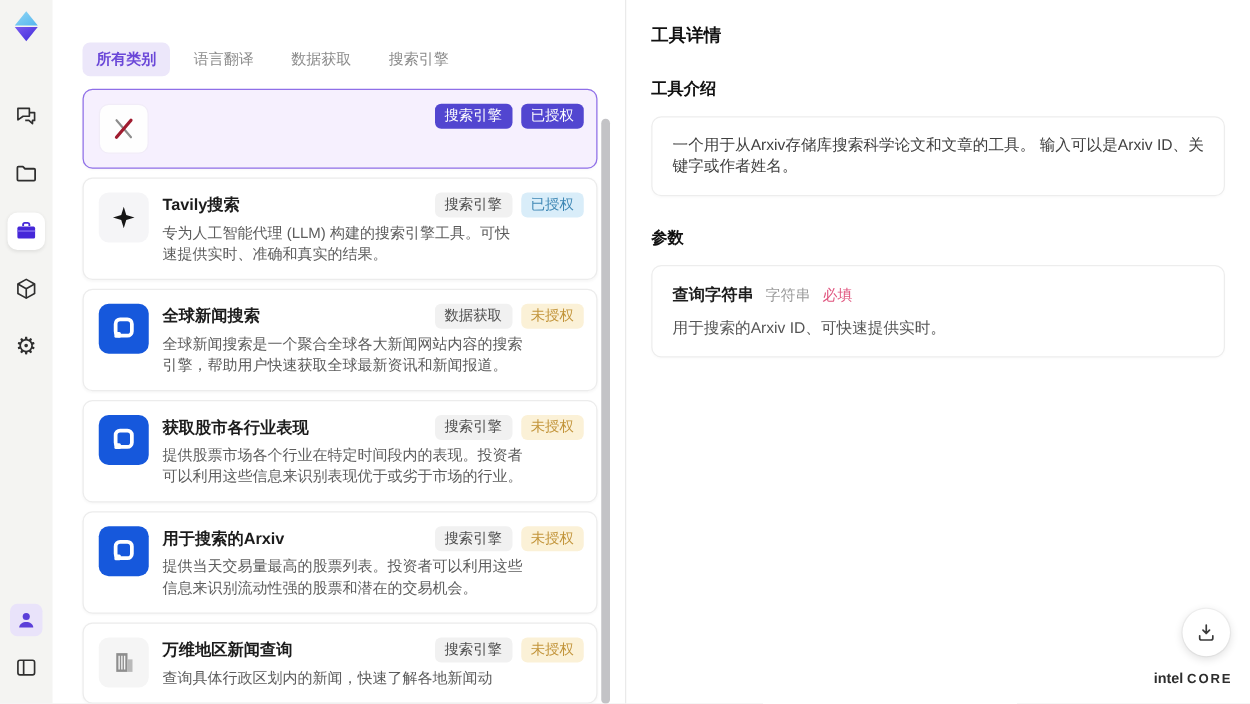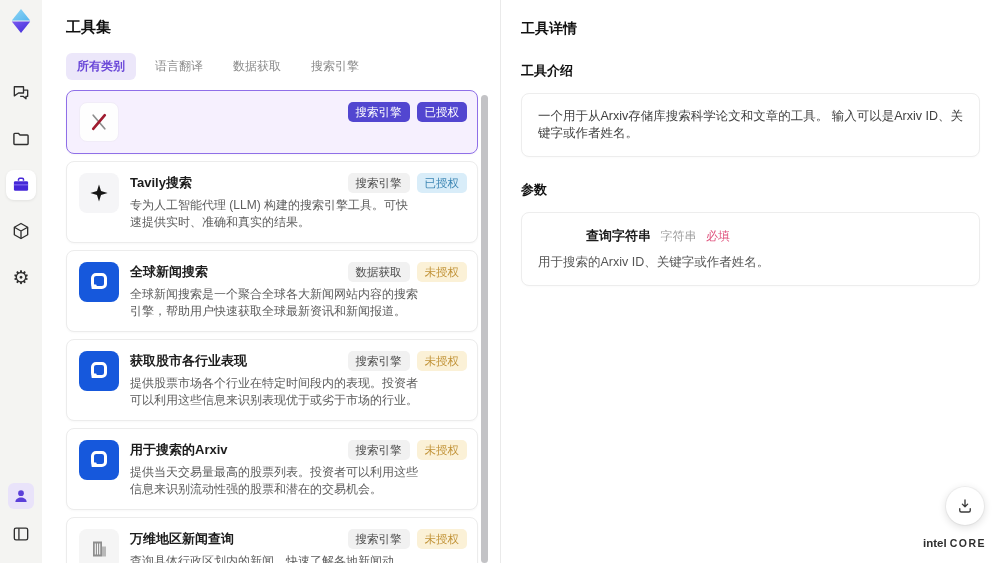--- a/index.html
+++ b/index.html
@@ -41,21 +41,21 @@
   .badge.gray  { background:#f1f1f1; color:#4c4c4c; }
   .badge.blue  { background:#d9edf9; color:#3e87b4; }
   .badge.amber { background:#fbf1d7; color:#c2943a; }
   .v-scrollbar { position:absolute; right:12px; top:95px; width:7px; height:468px; background:#c3c3c6; border-radius:4px; }
 
   
   .detail-panel { flex:1; border-left:1px solid #eaeaea; padding:20px 20px 0 20px; position:relative; }
   .detail-title { font-size:14px; font-weight:700; color:#111; }
   .section-h { font-size:13px; font-weight:700; color:#111; margin:24px 0 13px; }
   .detail-card { border:1px solid #ededed; border-radius:8px; background:#fff; padding:14px 16px; font-size:12.5px; color:#3f3f3f; box-shadow:0 1px 2px rgba(0,0,0,.02); }
-  .param-name { font-size:13px; font-weight:700; color:#1c1c1c;margin-left:48px; }
+  .param-name { font-size:13px; font-weight:700; color:#1c1c1c; }
   .param-type { font-size:12px; color:#9a9a9a; margin-left:6px; }
   .param-req  { font-size:12px; color:#e0557f; margin-left:6px; }
   .param-desc { margin-top:9px; font-size:12.5px; color:#555; }
 
   
   .fab { position:absolute; right:16px; bottom:38px; width:38px; height:38px; border-radius:50%; background:#fff; box-shadow:0 2px 8px rgba(0,0,0,.14), 0 0 0 1px rgba(0,0,0,.04); display:flex; align-items:center; justify-content:center; cursor:pointer; }
   .brand { position:absolute; right:14px; bottom:14px; font-size:11.5px; color:#2e2e2e; display:flex; align-items:baseline; gap:3px; }
   .brand-intel { font-weight:700; }
   .brand-core { font-weight:600; letter-spacing:1.5px; font-size:10.5px; }
 </style>
@@ -122,21 +122,20 @@
       <div class="rail-btn">
         <svg width="20" height="20" viewBox="0 0 24 24" fill="none" stroke="#2f2f2f" stroke-width="1.6">
           <rect x="4" y="5" width="16" height="14" rx="2"></rect>
           <line x1="9.5" y1="5" x2="9.5" y2="19"></line>
         </svg>
       </div>
     </div>
   </div>
 
   <div class="list-panel">
-    <div class="page-title">工具集</div>
 
     <div class="tabs">
       <div class="tab active">所有类别</div>
       <div class="tab">语言翻译</div>
       <div class="tab">数据获取</div>
       <div class="tab">搜索引擎</div>
     </div>
 
     <div class="tools">
 
@@ -255,21 +254,21 @@
       <span>一个用于从Arxiv存储库搜索科学论文和文章的工具。 输入可以是Arxiv ID、关键字或作者姓名。</span>
     </div>
 
     <div class="section-h">参数</div>
     <div class="detail-card">
       <div>
         <span class="param-name">查询字符串</span>
         <span class="param-type">字符串</span>
         <span class="param-req">必填</span>
       </div>
-      <div class="param-desc">用于搜索的Arxiv ID、关键字或作者姓名。</div>
+      <div class="param-desc">用于搜索的Arxiv ID、可快速提供实时。</div>
     </div>
   </div>
 
   <div class="fab">
     <svg width="18" height="18" viewBox="0 0 24 24" fill="none" stroke="#3a3a3a" stroke-width="1.8" stroke-linecap="round" stroke-linejoin="round">
       <path d="M12 4v9m0 0l-3.5-3.5M12 13l3.5-3.5"></path>
       <path d="M5 15.5v2.5a2 2 0 0 0 2 2h10a2 2 0 0 0 2-2v-2.5"></path>
     </svg>
   </div>
   <div class="brand">

